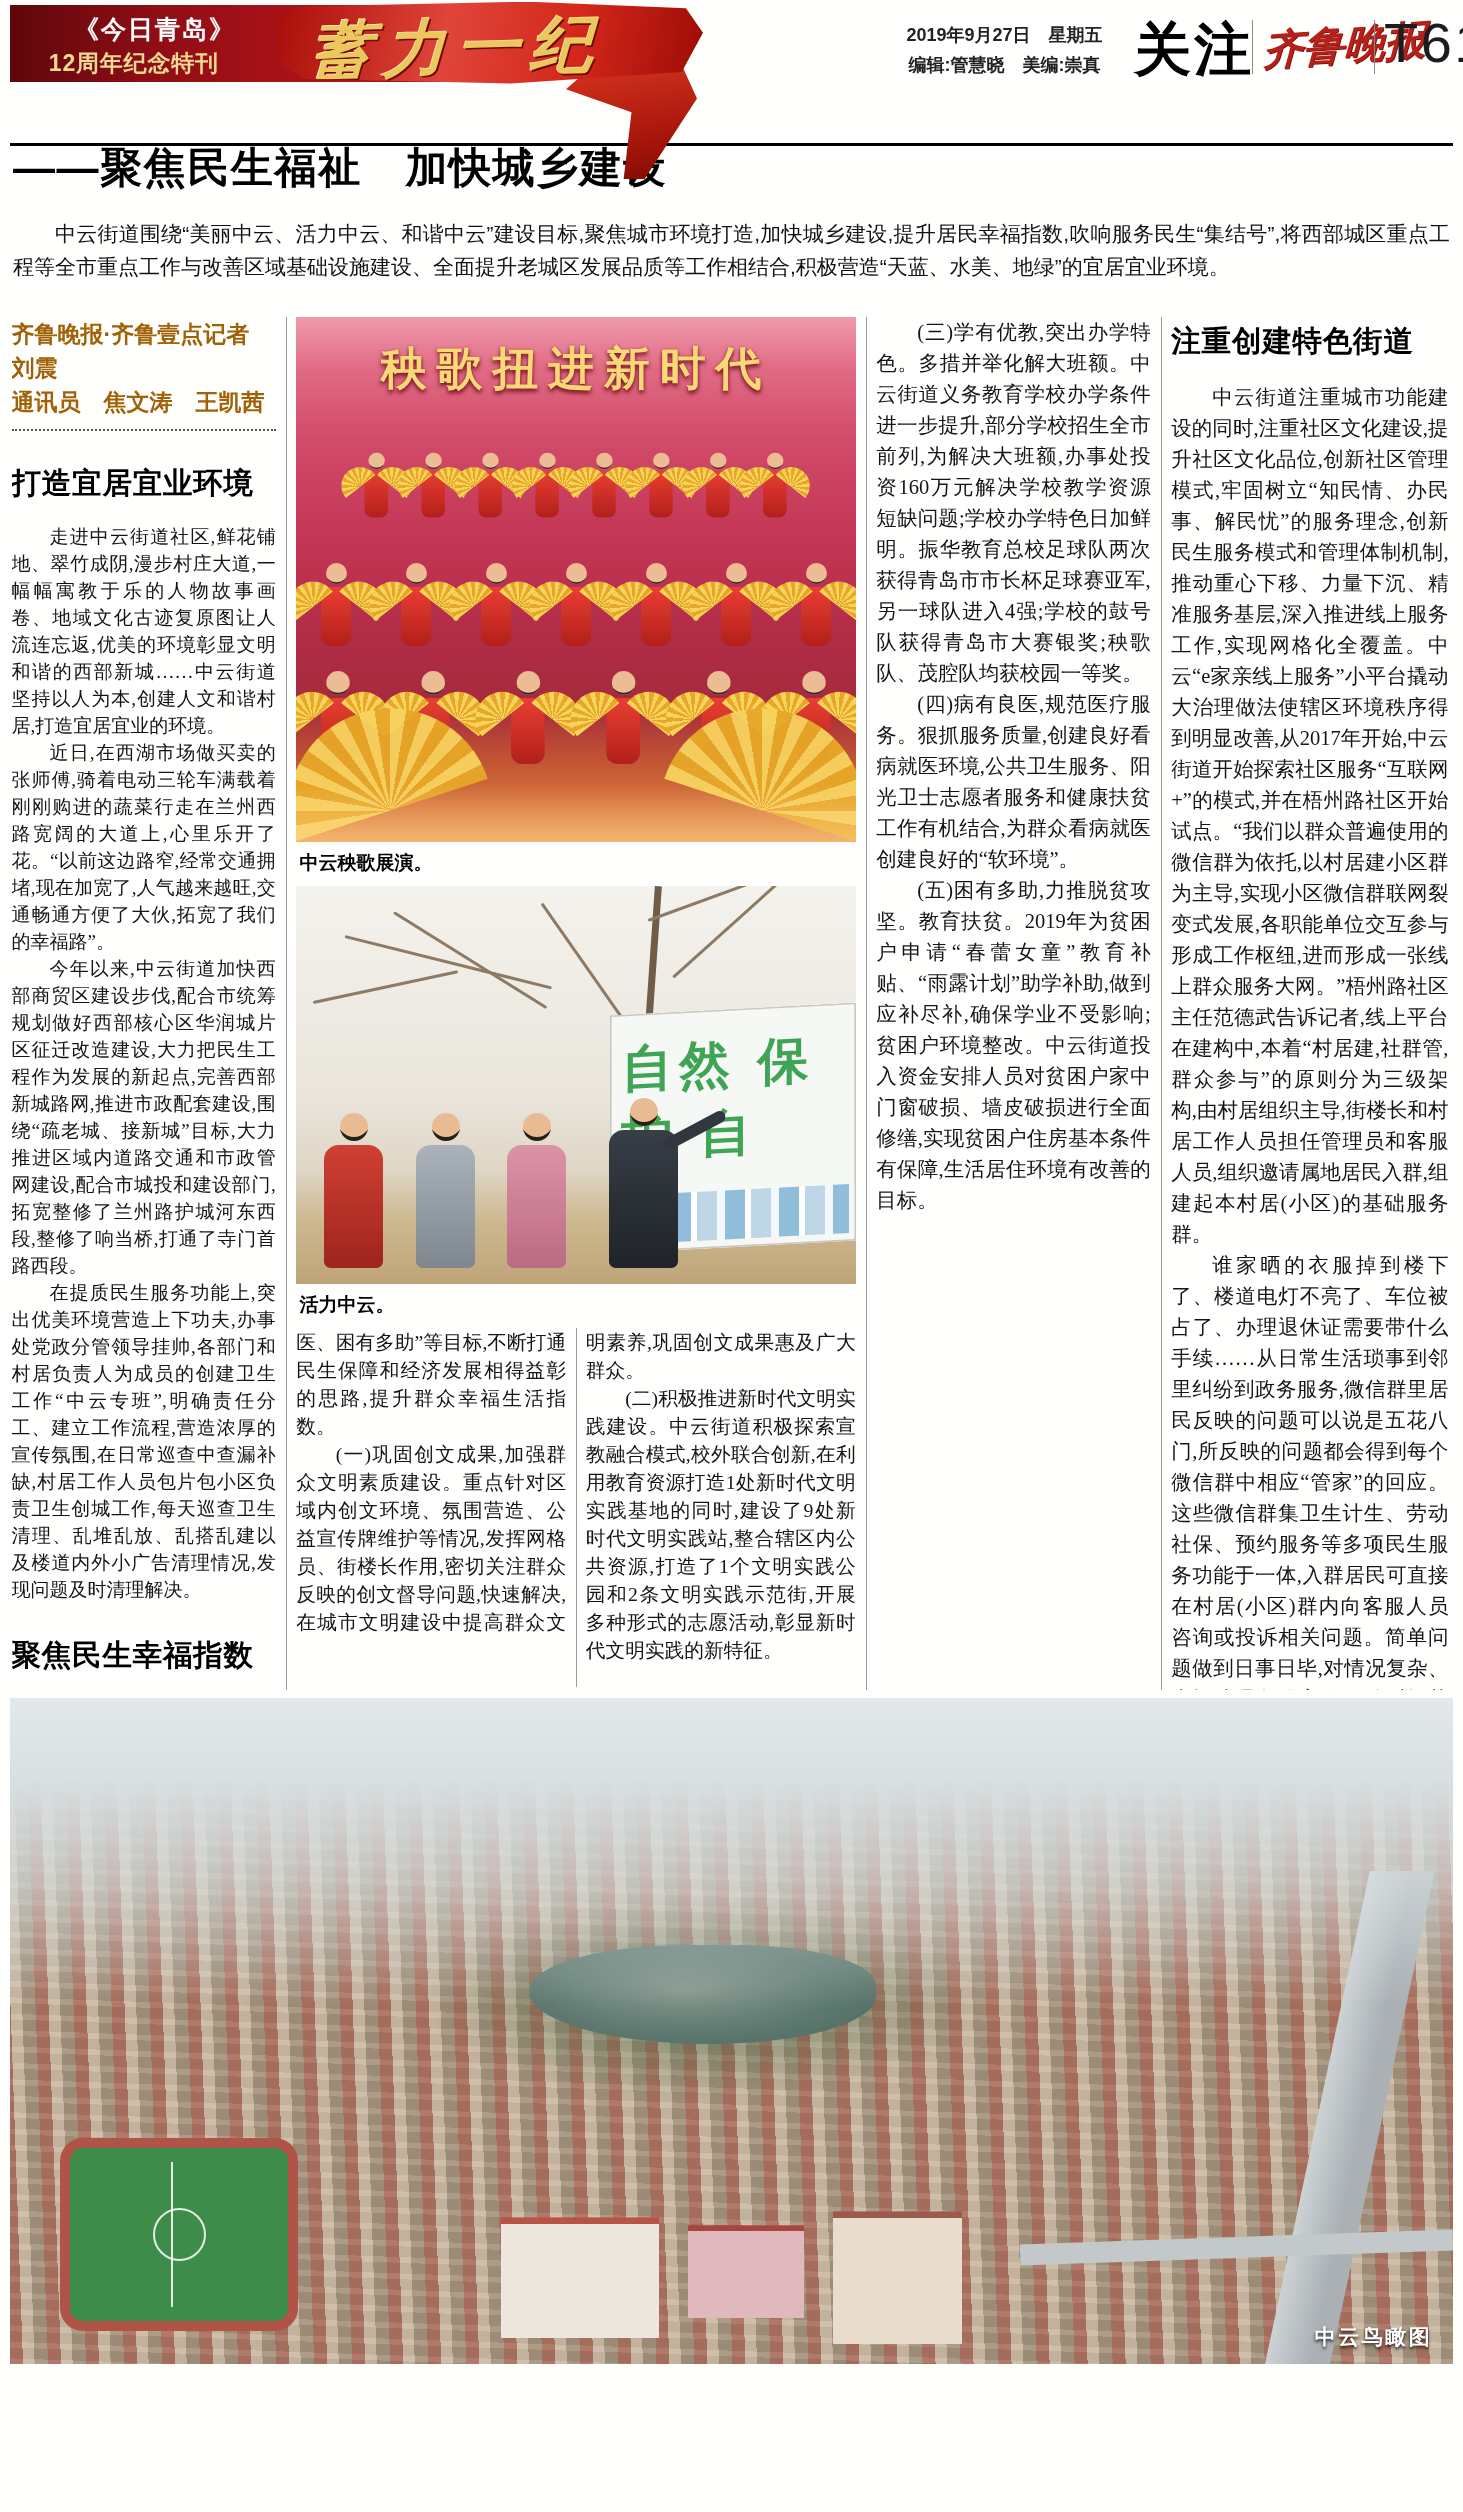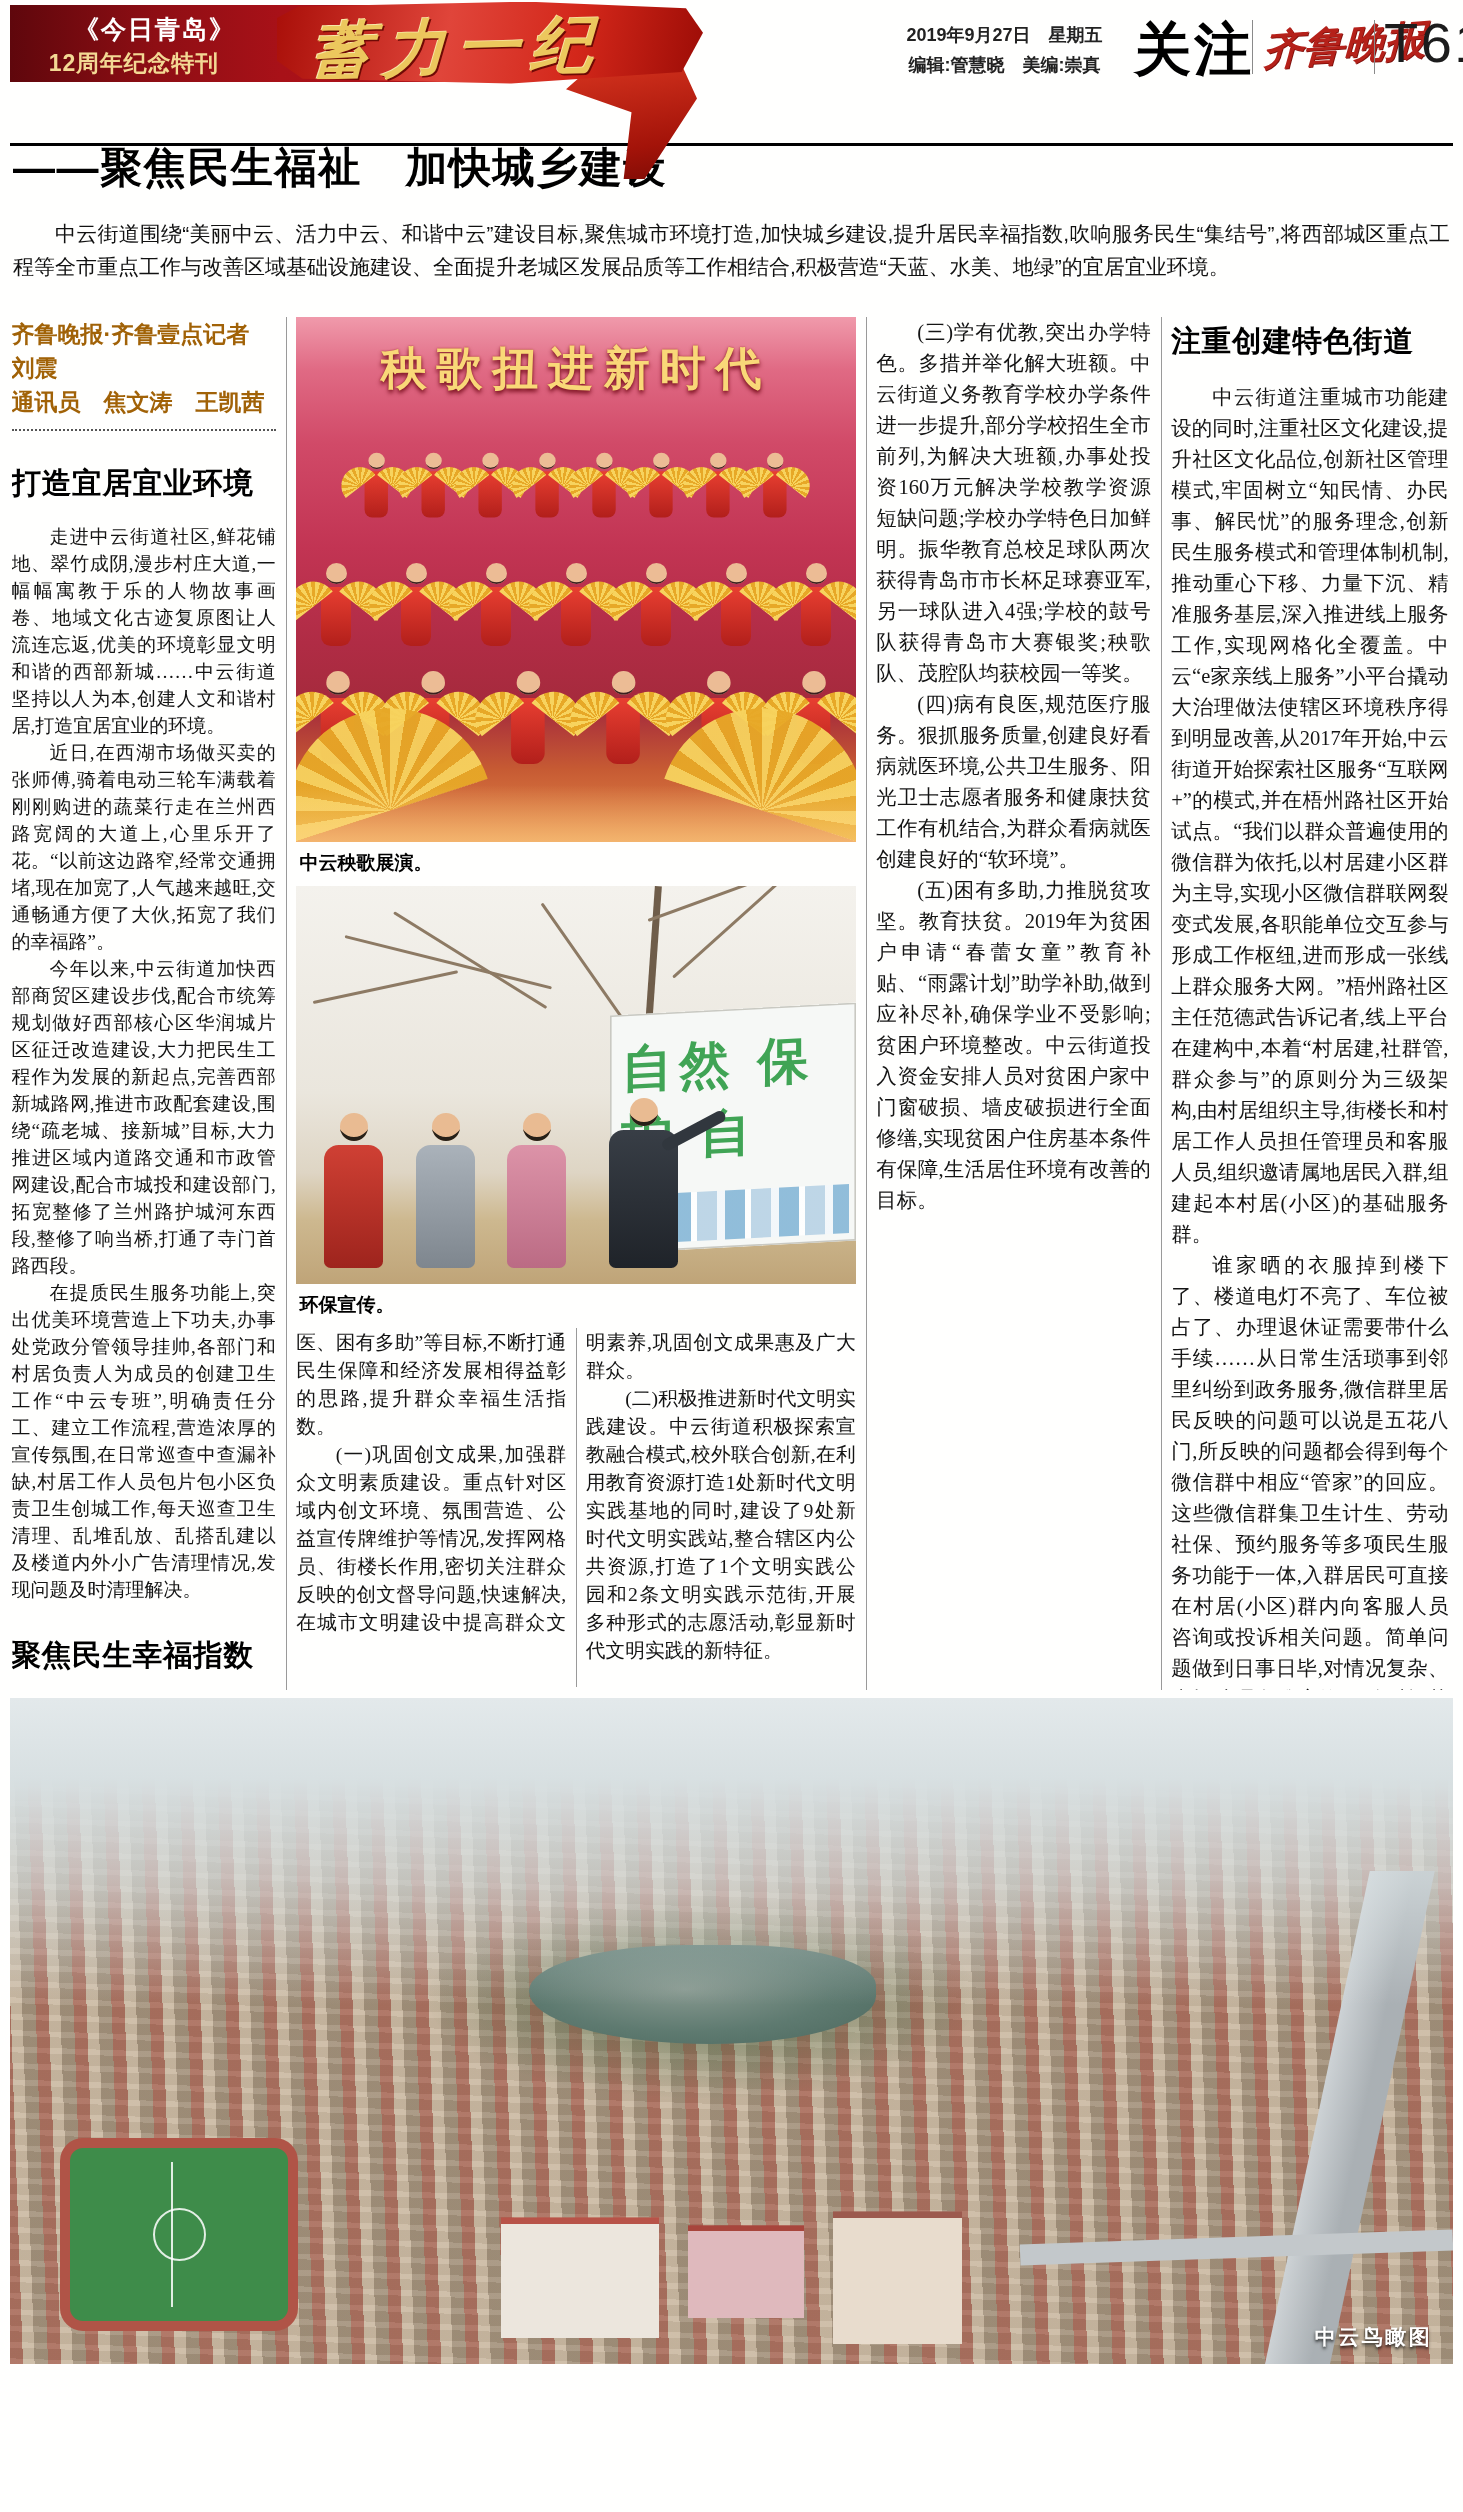--- a/index.html
+++ b/index.html
@@ -353,21 +353,21 @@
         <div class="person pr3">
             <b class="phead"></b>
             <s class="coat"></s>
           </div>
         <div class="person pr4">
             <b class="phead"></b>
             <s class="coat"></s>
             <i class="arm"></i>
           </div>
       </div>
-      <div class="pcaption">环保宣传。</div>
+      <div class="pcaption">活力中云。</div>
 
       <div class="text2col">
         <p class="noindent">医、困有多助”等目标,不断打通民生保障和经济发展相得益彰的思路,提升群众幸福生活指数。</p>
         <p>(一)巩固创文成果,加强群众文明素质建设。重点针对区域内创文环境、氛围营造、公益宣传牌维护等情况,发挥网格员、街楼长作用,密切关注群众反映的创文督导问题,快速解决,在城市文明建设中提高群众文明素养,巩固创文成果惠及广大群众。</p>
         <p>(二)积极推进新时代文明实践建设。中云街道积极探索宣教融合模式,校外联合创新,在利用教育资源打造1处新时代文明实践基地的同时,建设了9处新时代文明实践站,整合辖区内公共资源,打造了1个文明实践公园和2条文明实践示范街,开展多种形式的志愿活动,彰显新时代文明实践的新特征。</p>
       </div>
     </div>
 
     <div class="colD bt">
       <p>(三)学有优教,突出办学特色。多措并举化解大班额。中云街道义务教育学校办学条件进一步提升,部分学校招生全市前列,为解决大班额,办事处投资160万元解决学校教学资源短缺问题;学校办学特色日加鲜明。振华教育总校足球队两次获得青岛市市长杯足球赛亚军,另一球队进入4强;学校的鼓号队获得青岛市大赛银奖;秧歌队、茂腔队均获校园一等奖。</p>

